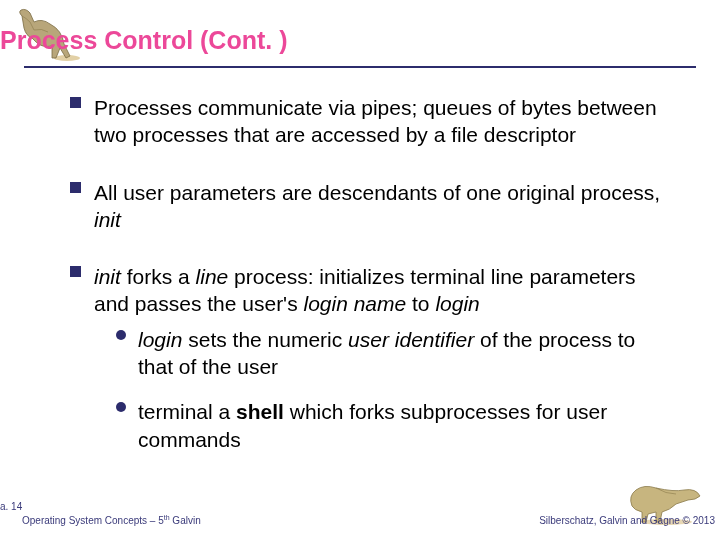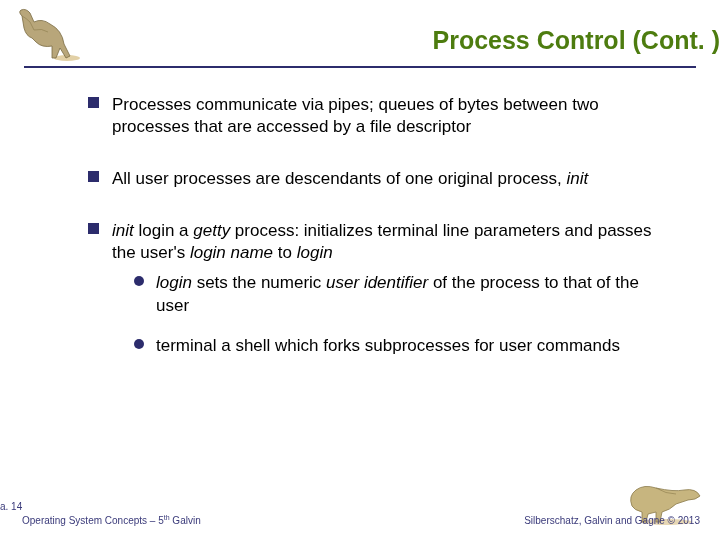--- a/index.html
+++ b/index.html
@@ -31,39 +31,39 @@
     bottom: 14px;
     right: 16px;
     width: 78px;
     height: 50px;
   }
   .title {
     position: absolute;
     top: 26px;
     left: 0;
     right: 0;
-    text-align: right;
+    text-align: left;
     font-size: 25px;
     font-weight: bold;
-    color: #4d7c0f;
+    color: #ec4899;
   }
   .title-rule {
     position: absolute;
     top: 66px;
     left: 24px;
     right: 24px;
     height: 0;
     border-top: 2px solid #2c2c6c;
   }
   .content {
     position: absolute;
     top: 94px;
-    left: 88px;
+    left: 70px;
     right: 48px;
-    font-size: 17px;
+    font-size: 21px;
     line-height: 1.3;
   }
   .lvl1 {
     position: relative;
     padding-left: 24px;
     margin-bottom: 30px;
   }
   .lvl1::before {
     content: "";
     position: absolute;
@@ -86,42 +86,42 @@
     content: "";
     position: absolute;
     left: 0;
     top: 4px;
     width: 10px;
     height: 10px;
     border-radius: 50%;
     background: #2c2c6c;
   }
   em.it { font-style: italic; }
-  b.bold { font-weight: normal; }
+  b.bold { font-weight: bold; }
   .footer-left {
     position: absolute;
     bottom: 14px;
     left: 22px;
     font-size: 10px;
     color: #3a3a7a;
   }
   .footer-left sup { font-size: 7px; }
   .footer-center {
     position: absolute;
     bottom: 28px;
     left: 0;
     right: 0;
     text-align: left;
     font-size: 10px;
     color: #3a3a7a;
   }
   .footer-right {
     position: absolute;
     bottom: 14px;
-    right: 20px;
+    right: 5px;
     font-size: 10px;
     color: #3a3a7a;
     text-align: left;
   }
 </style>
 </head>
 <body>
 
 <div class="slide">
 
@@ -134,25 +134,25 @@
   <div class="title">Process Control (Cont. )</div>
   <div class="title-rule"></div>
 
   <div class="content">
 
     <div class="lvl1">
       <span>Processes communicate via pipes; queues of bytes between two processes that are accessed by a file descriptor</span>
     </div>
 
     <div class="lvl1">
-      <span>All user processes are descendants of one original process, </span><em class="it">init</em>
+      <span>All user parameters are descendants of one original process, </span><em class="it">init</em>
     </div>
 
     <div class="lvl1">
-      <em class="it">init</em><span> login a </span><em class="it">getty</em><span> process: initializes terminal line parameters and passes the user's </span><em class="it">login name</em><span> to </span><em class="it">login</em>
+      <em class="it">init</em><span> forks a </span><em class="it">line</em><span> process: initializes terminal line parameters and passes the user's </span><em class="it">login name</em><span> to </span><em class="it">login</em>
 
       <div class="lvl2-group">
         <div class="lvl2">
           <em class="it">login</em><span> sets the numeric </span><em class="it">user identifier</em><span> of the process to that of the user</span>
         </div>
         <div class="lvl2">
           <span>terminal a </span><b class="bold">shell</b><span> which forks subprocesses for user commands</span>
         </div>
       </div>
     </div>

